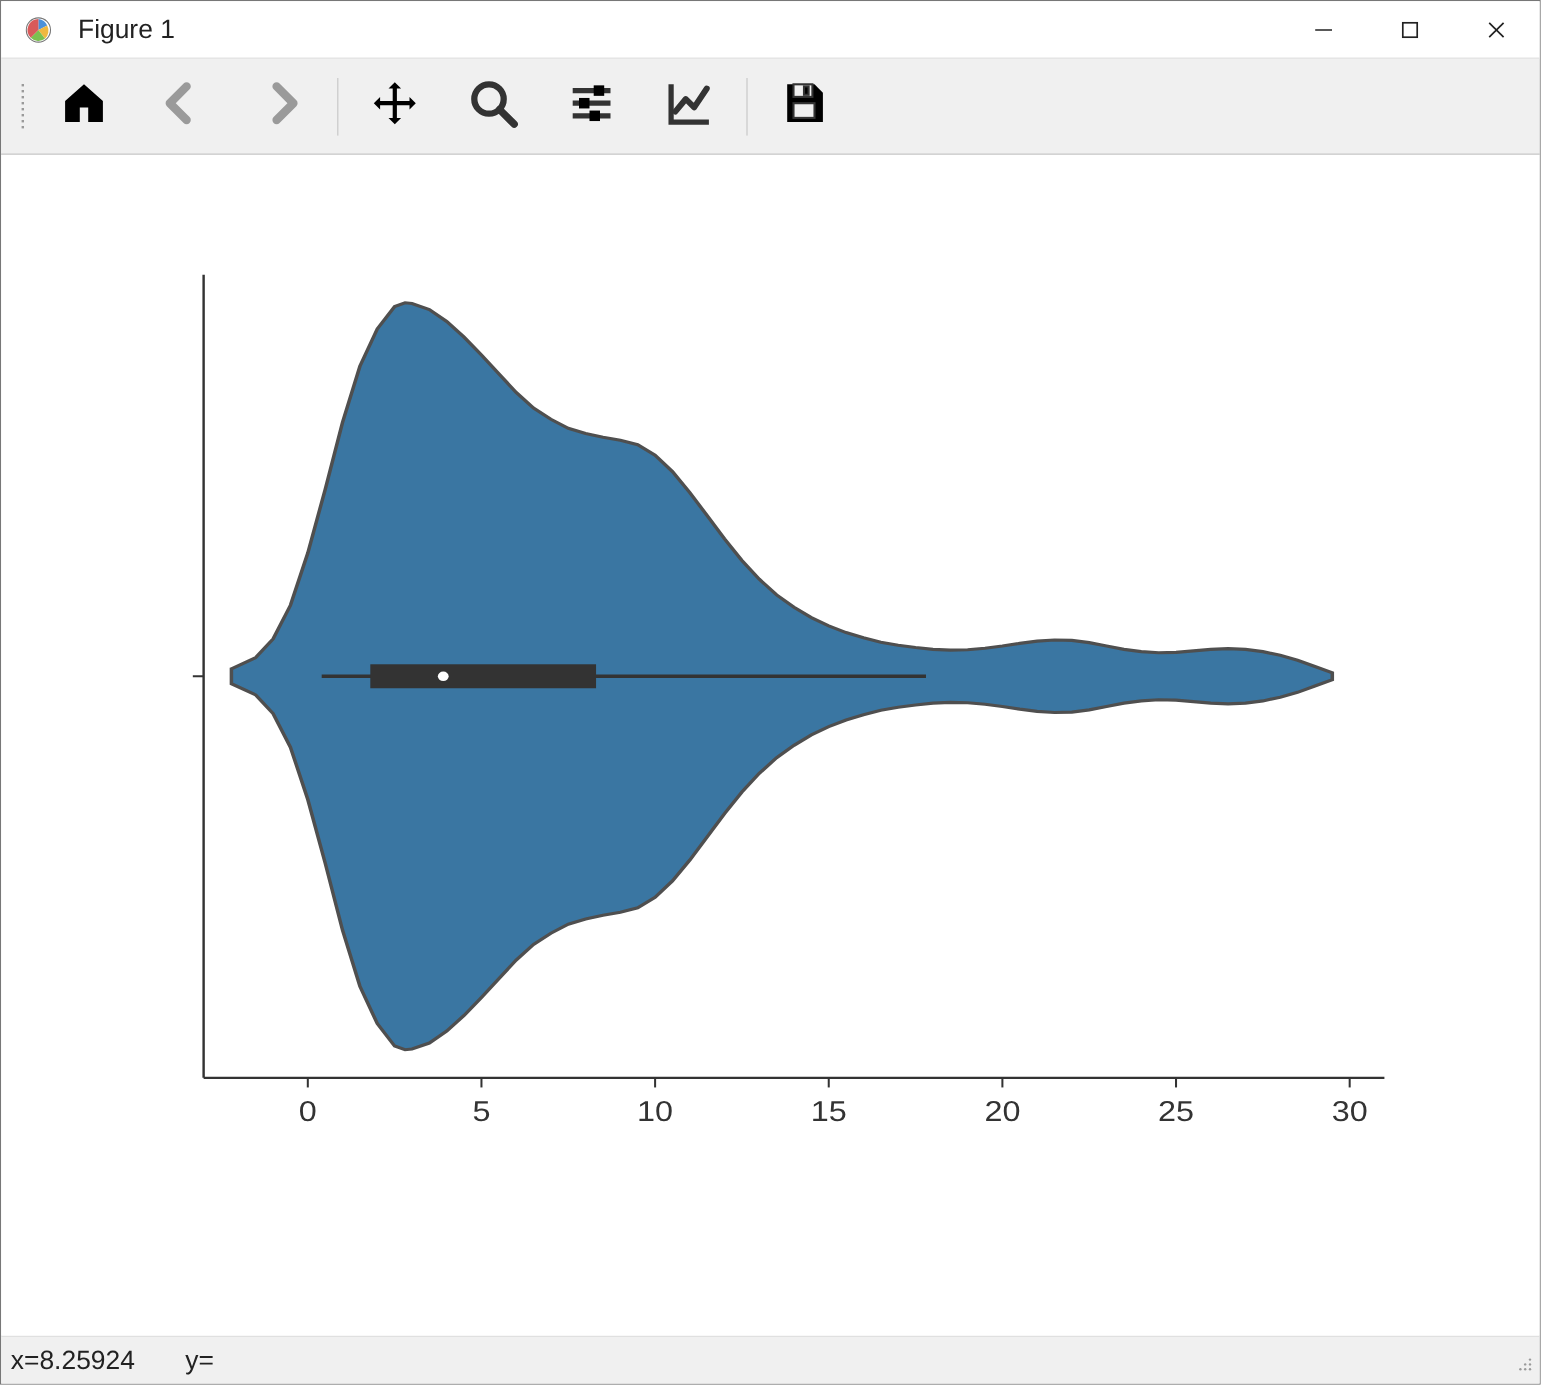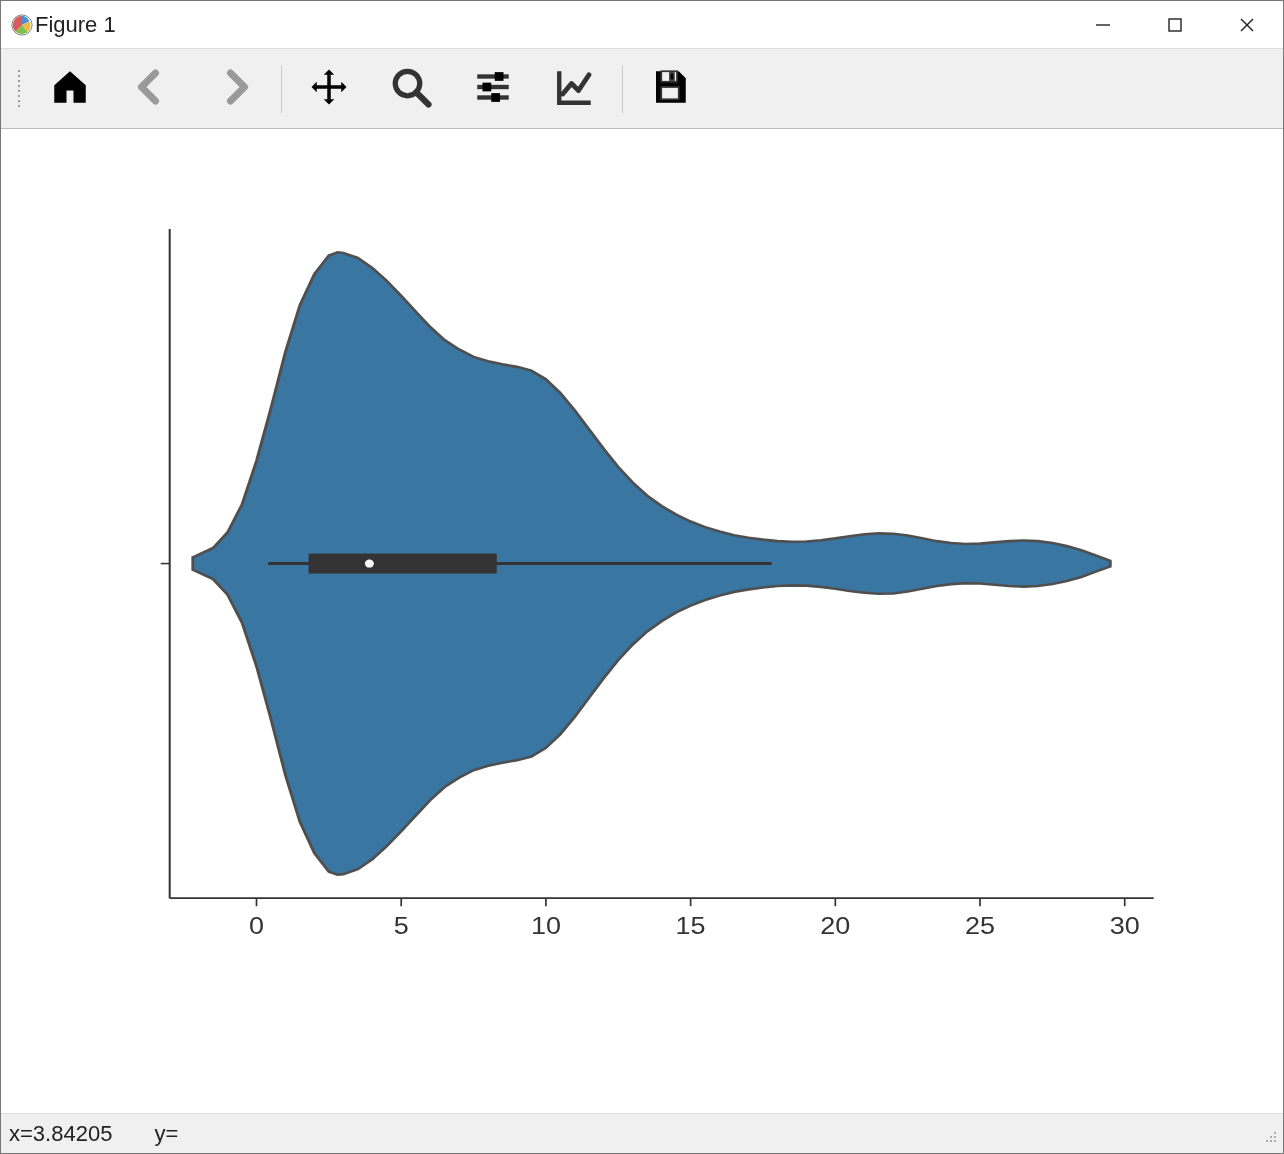--- a/index.html
+++ b/index.html
@@ -1,20 +1,20 @@
 <!DOCTYPE html>
 <html><head>
   <meta charset="utf-8">
   <style>
     * { margin: 0; padding: 0; box-sizing: border-box; }
     html, body { width: 1284px; height: 1154px; overflow: hidden; font-family: "Segoe UI", Arial, sans-serif; background: #fff; }
     .window { width: 1284px; height: 1154px; display: flex; flex-direction: column; border: 1px solid #777; background: #fff; }
     
     .titlebar { height: 48px; display: flex; align-items: center; justify-content: space-between; background: #fff; border-bottom: 1px solid #ddd; }
-    .titlebar-left { display: flex; align-items: center; gap: 2px; padding-left: 10px; }
+    .titlebar-left { display: flex; align-items: center; gap: 22px; padding-left: 20px; }
     .title-text { font-size: 22px; color: #222; }
     .titlebar-controls { display: flex; height: 100%; }
     .tb-btn { width: 72px; height: 100%; display: flex; align-items: center; justify-content: center; }
     .tb-btn svg { stroke: #222; }
     
     .toolbar { height: 80px; background: #f0f0f0; border-bottom: 1px solid #bdbdbd; display: flex; align-items: center; padding: 0 12px; gap: 0; }
     .tool-btn { width: 82px; height: 64px; display: flex; align-items: center; justify-content: center; }
     .tool-btn svg { fill: #333; stroke: #333; }
     .tool-disabled svg { fill: #9a9a9a; stroke: #9a9a9a; }
     .tool-sep { width: 1px; height: 48px; background: #c9c9c9; margin: 0 6px; }
@@ -154,21 +154,21 @@
         <path d="M170.59 428.77 L188.60 419.42 L201.47 403.85 L214.34 375.81 L227.21 332.19 L240.07 279.23 L252.94 223.15 L265.81 176.41 L278.68 145.26 L291.54 126.57 L299.26 123.45 L304.41 124.07 L317.28 129.06 L330.15 139.03 L343.01 152.11 L355.88 167.07 L368.75 182.64 L381.62 198.22 L394.49 211.31 L407.35 220.65 L420.22 228.13 L433.09 232.49 L445.96 235.61 L458.82 238.10 L471.69 241.84 L484.56 250.56 L497.43 264.27 L510.29 281.72 L523.16 301.03 L536.03 320.35 L548.90 338.42 L561.76 354.00 L574.63 367.08 L587.50 377.36 L600.37 386.09 L613.24 392.94 L626.10 398.55 L638.97 402.91 L651.84 406.65 L664.71 409.14 L677.57 411.01 L690.44 412.57 L703.31 413.19 L716.18 412.88 L729.04 411.63 L741.91 409.76 L754.78 407.58 L767.65 405.71 L780.51 404.78 L793.38 405.09 L806.25 406.96 L819.12 409.76 L831.99 412.57 L844.85 414.44 L857.72 415.37 L870.59 415.06 L883.46 413.81 L896.32 412.57 L909.19 411.95 L922.06 412.57 L934.93 414.44 L947.79 417.55 L960.66 421.60 L973.53 426.90 L986.40 432.20 L986.40 437.80 L973.53 443.10 L960.66 448.40 L947.79 452.45 L934.93 455.56 L922.06 457.43 L909.19 458.05 L896.32 457.43 L883.46 456.19 L870.59 454.94 L857.72 454.63 L844.85 455.56 L831.99 457.43 L819.12 460.24 L806.25 463.04 L793.38 464.91 L780.51 465.22 L767.65 464.29 L754.78 462.42 L741.91 460.24 L729.04 458.37 L716.18 457.12 L703.31 456.81 L690.44 457.43 L677.57 458.99 L664.71 460.86 L651.84 463.35 L638.97 467.09 L626.10 471.45 L613.24 477.06 L600.37 483.91 L587.50 492.64 L574.63 502.92 L561.76 516.00 L548.90 531.58 L536.03 549.65 L523.16 568.97 L510.29 588.28 L497.43 605.73 L484.56 619.44 L471.69 628.16 L458.82 631.90 L445.96 634.39 L433.09 637.51 L420.22 641.87 L407.35 649.35 L394.49 658.69 L381.62 671.78 L368.75 687.36 L355.88 702.93 L343.01 717.89 L330.15 730.97 L317.28 740.94 L304.41 745.93 L299.26 746.55 L291.54 743.43 L278.68 724.74 L265.81 693.59 L252.94 646.85 L240.07 590.77 L227.21 537.81 L214.34 494.19 L201.47 466.15 L188.60 450.58 L170.59 441.23 Z" fill="#3a76a2" stroke="#4f4f4f" stroke-width="2.6"></path>
         <line x1="237.5" y1="435" x2="685.2941176470589" y2="435" stroke="#333" stroke-width="3"></line>
         <rect x="273.52941176470586" y="425" width="167.27941176470597" height="20" fill="#333"></rect>
         <circle cx="327.5735294117647" cy="435" r="4" fill="#fff"></circle>
       </svg>
   </div>
 
   <div class="statusbar">
     <span class="status-pair">
       <span>x=</span>
-      <span>3.84205</span>
+      <span>8.25924</span>
     </span>
     <span class="status-pair">
       <span>y=</span>
       <span></span>
     </span>
     <span class="resize-grip">
       <svg width="18" height="18" viewBox="0 0 18 18">
         <circle cx="14" cy="6" r="1" fill="#9a9a9a"></circle>
           <circle cx="10" cy="10" r="1" fill="#9a9a9a"></circle>
         <circle cx="14" cy="10" r="1" fill="#9a9a9a"></circle>

